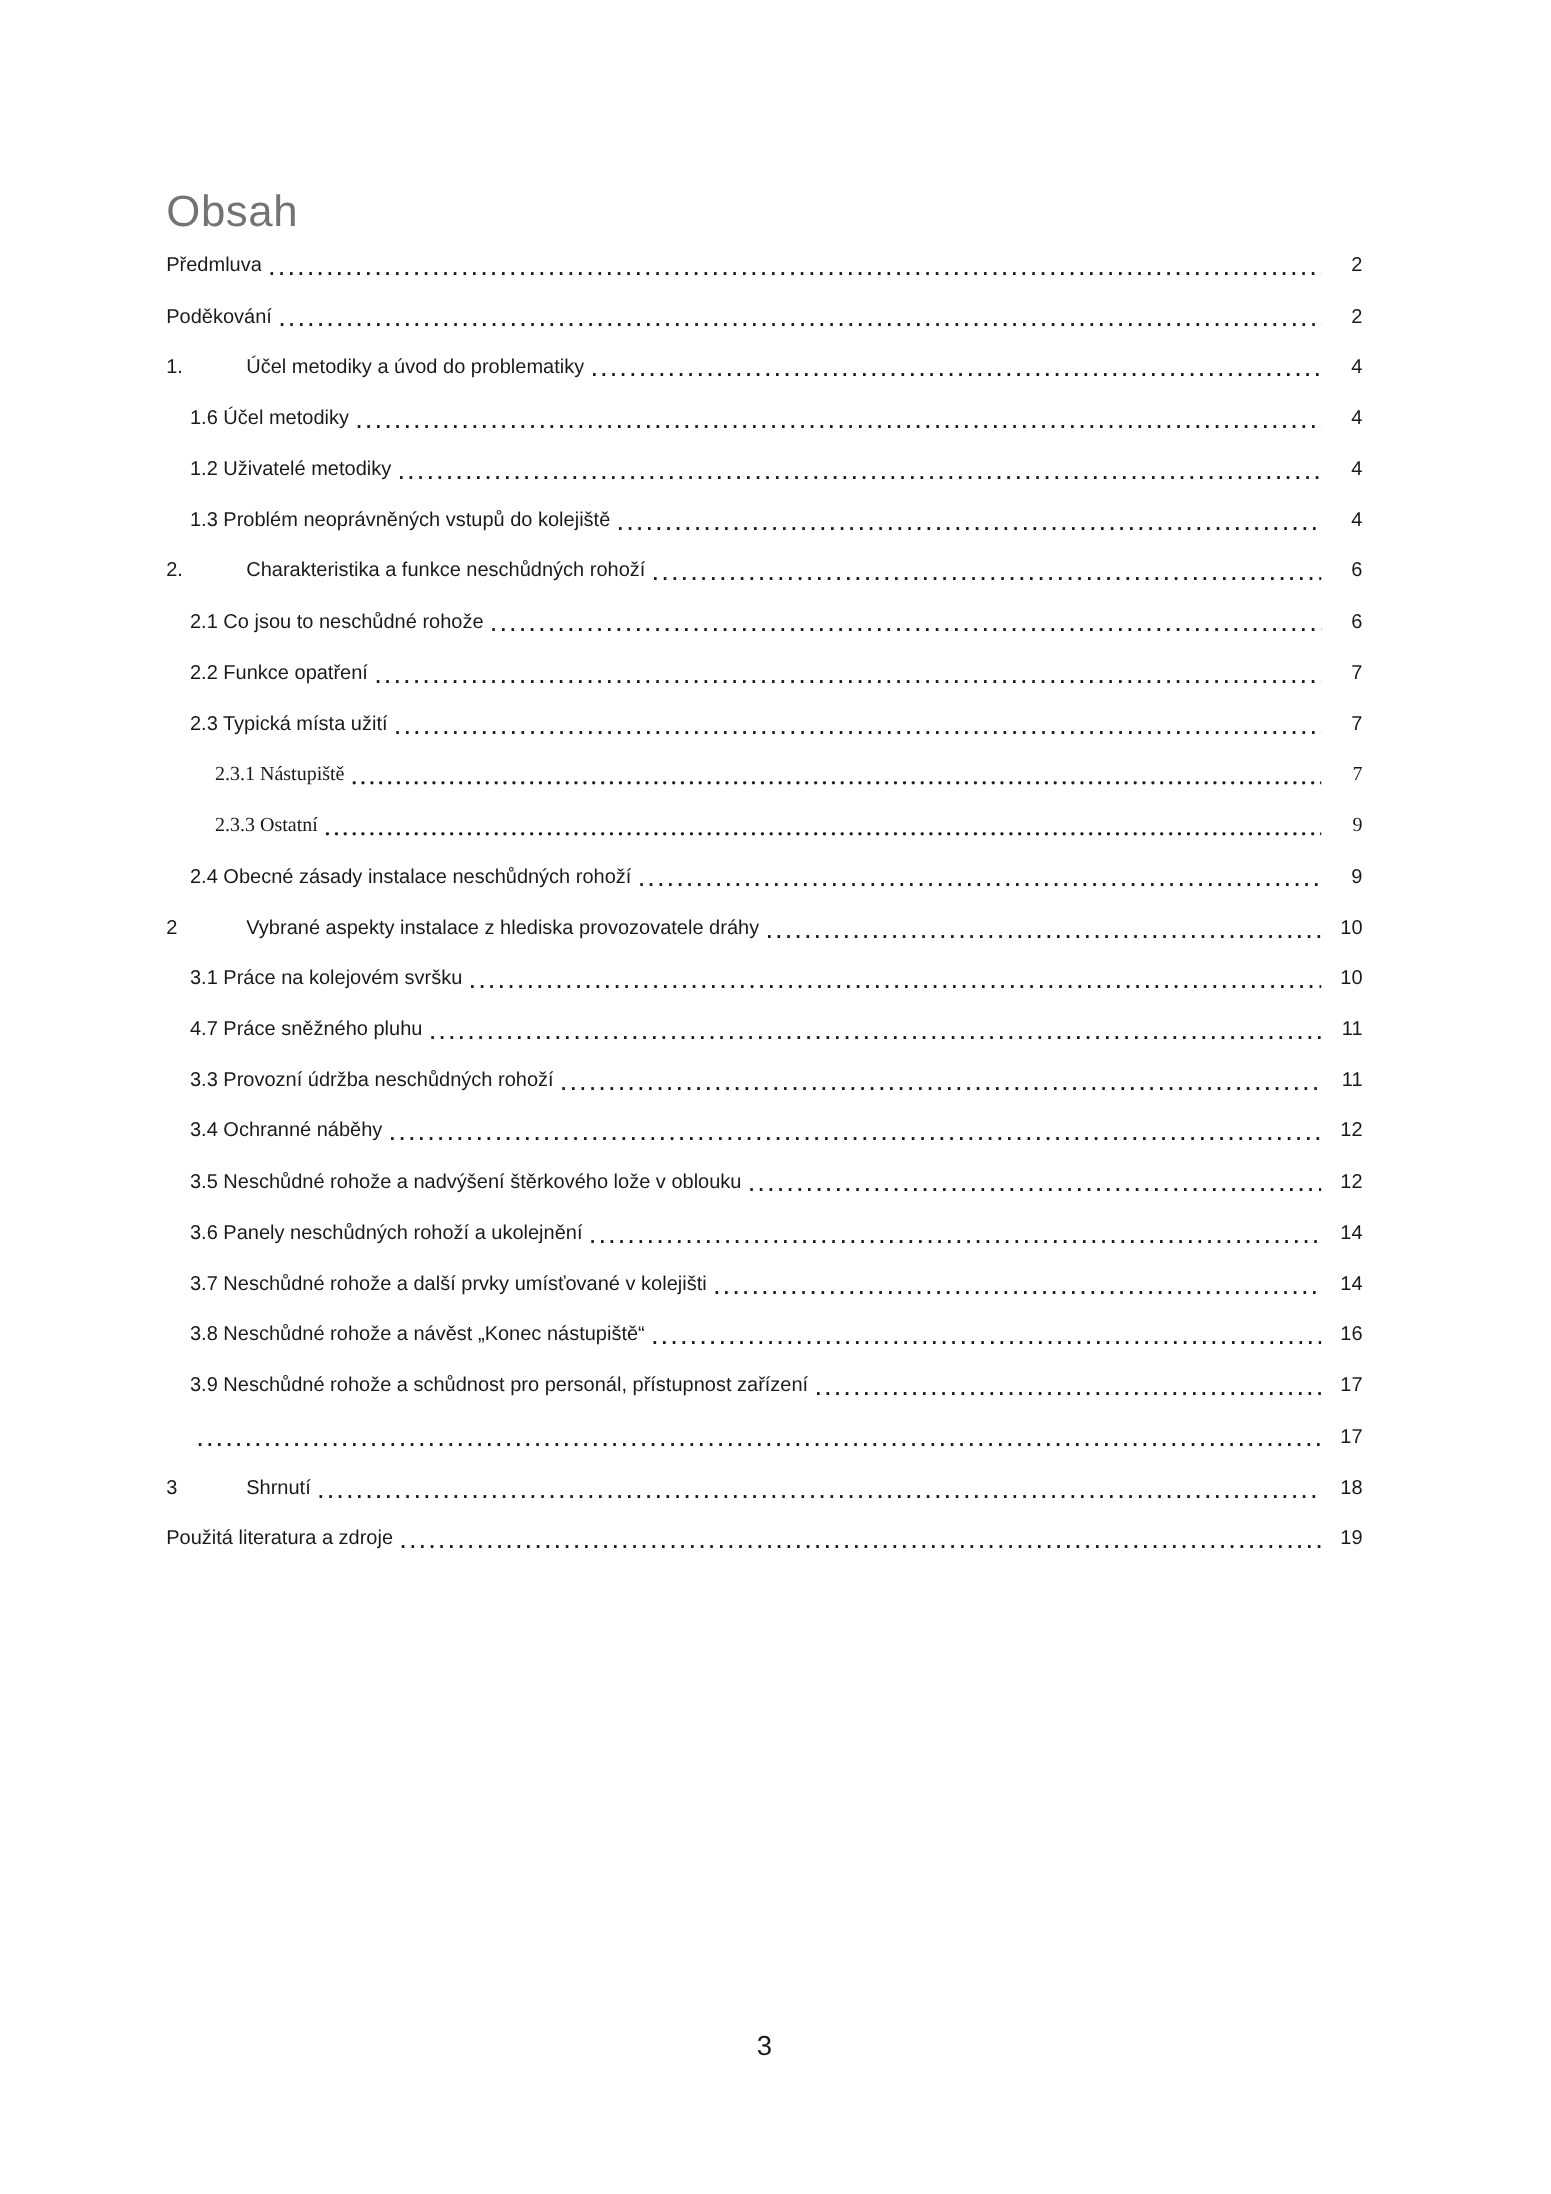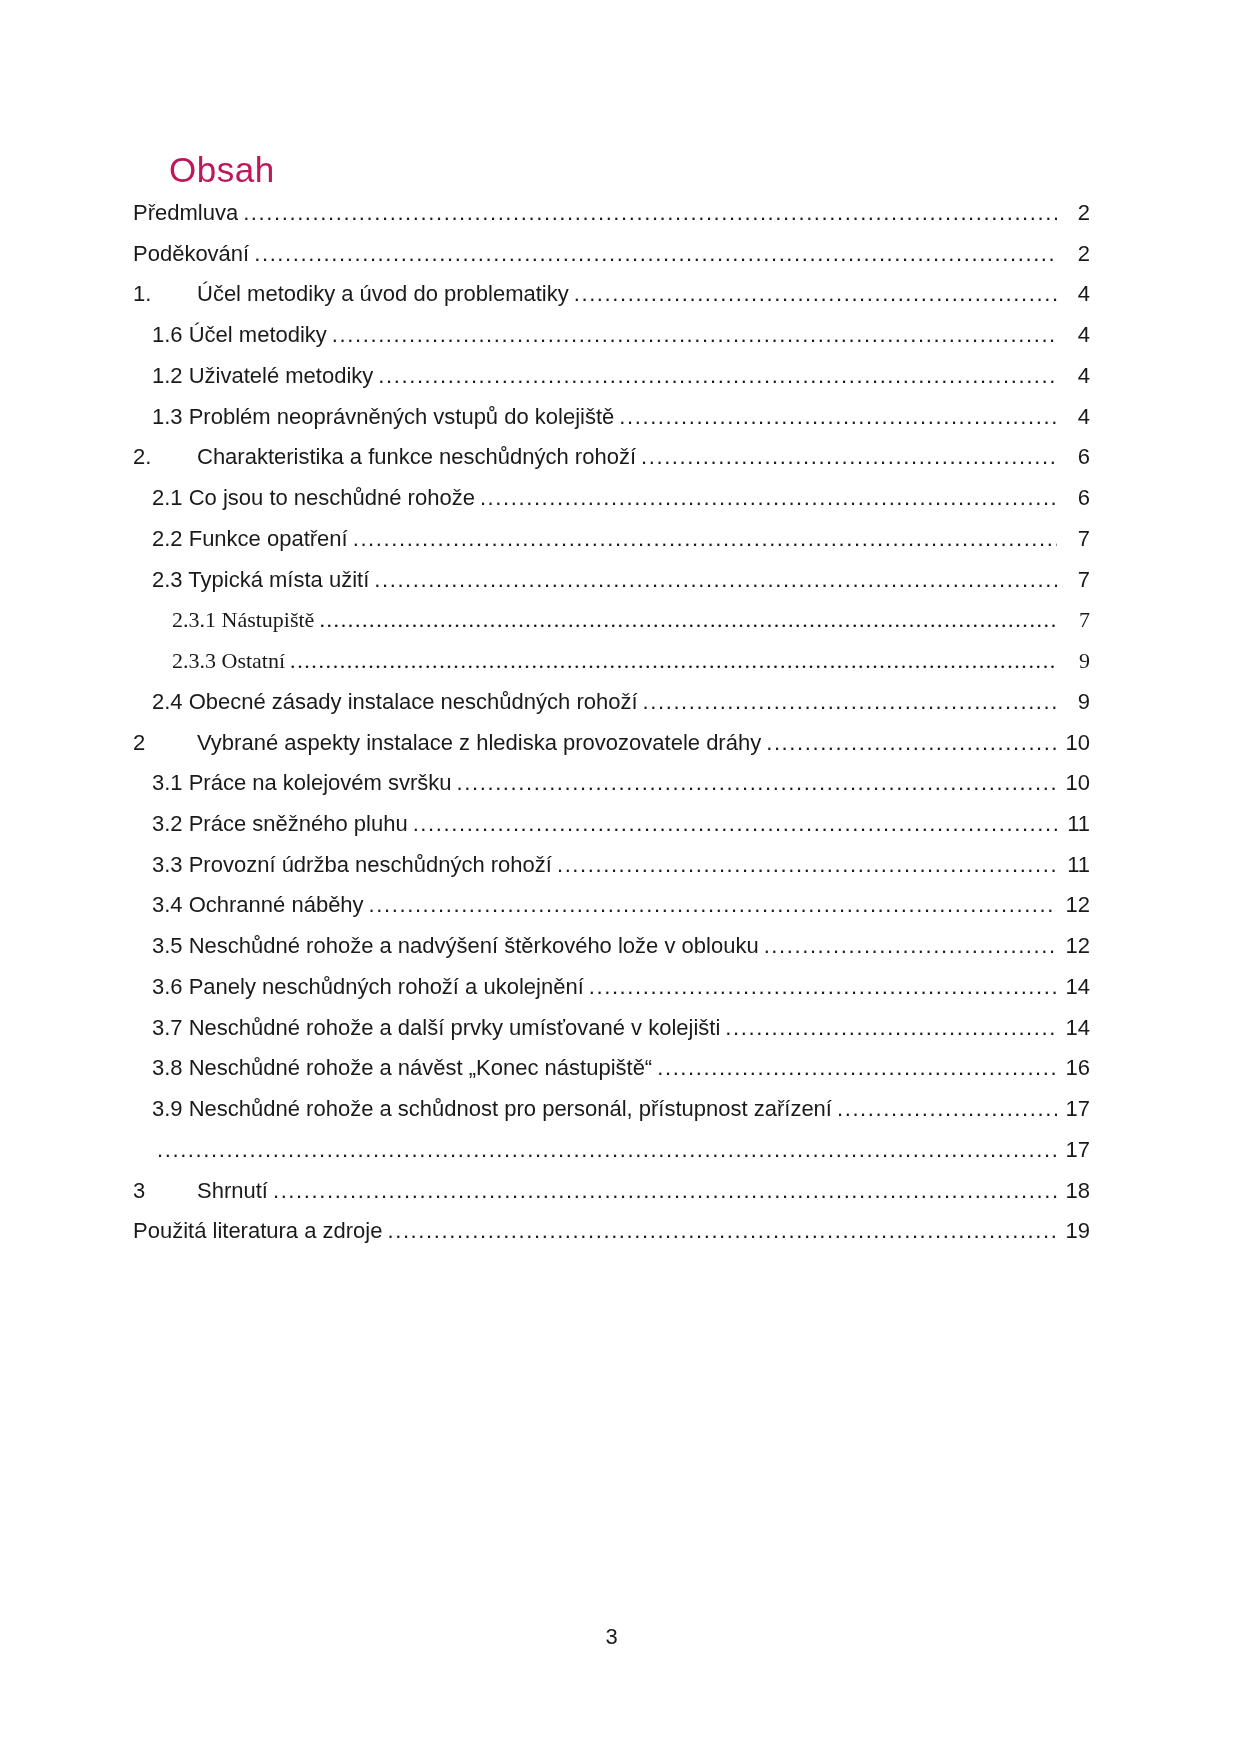--- a/index.html
+++ b/index.html
@@ -32,21 +32,21 @@
     letter-spacing: 0.5px;
   }
   .toc-list {
     margin-top: 1px;
   }
   .toc-row {
     display: flex;
     align-items: center;
     height: 40.74px;
     line-height: 40.74px;
-    font-size: 22px;
+    font-size: 16px;
     white-space: nowrap;
     cursor: pointer;
   }
   .toc-row .num {
     display: inline-block;
     width: 64px;
     flex: 0 0 auto;
   }
   .toc-row.lvl-sub { padding-left: 19px; }
   .toc-row.lvl-subsub { padding-left: 39px; font-family: Liberation Serif, serif; }
@@ -88,21 +88,21 @@
     text-align: center;
     font-size: 22px;
     color: #1a1a1a;
   }
 </style>
 </head>
 <body>
 
 <div class="page">
   <div class="content">
-    <h1 class="doc-title" style="color: #be185d; margin-left: 36px;">Obsah</h1>
+    <h1 class="doc-title" style="color: #737373;">Obsah</h1>
     <div id="toc-list" class="toc-list">
   <div class="toc-row lvl-root">
 
     <span class="label">Předmluva</span>
     <span class="dots"></span>
     <span class="pageno">2</span>
   </div>
 
   <div class="toc-row lvl-root">
 
@@ -198,21 +198,21 @@
 
   <div class="toc-row lvl-sub">
 
     <span class="label">3.1 Práce na kolejovém svršku</span>
     <span class="dots"></span>
     <span class="pageno">10</span>
   </div>
 
   <div class="toc-row lvl-sub">
 
-    <span class="label">3.2 Práce sněžného pluhu</span>
+    <span class="label">4.7 Práce sněžného pluhu</span>
     <span class="dots"></span>
     <span class="pageno">11</span>
   </div>
 
   <div class="toc-row lvl-sub">
 
     <span class="label">3.3 Provozní údržba neschůdných rohoží</span>
     <span class="dots"></span>
     <span class="pageno">11</span>
   </div>

